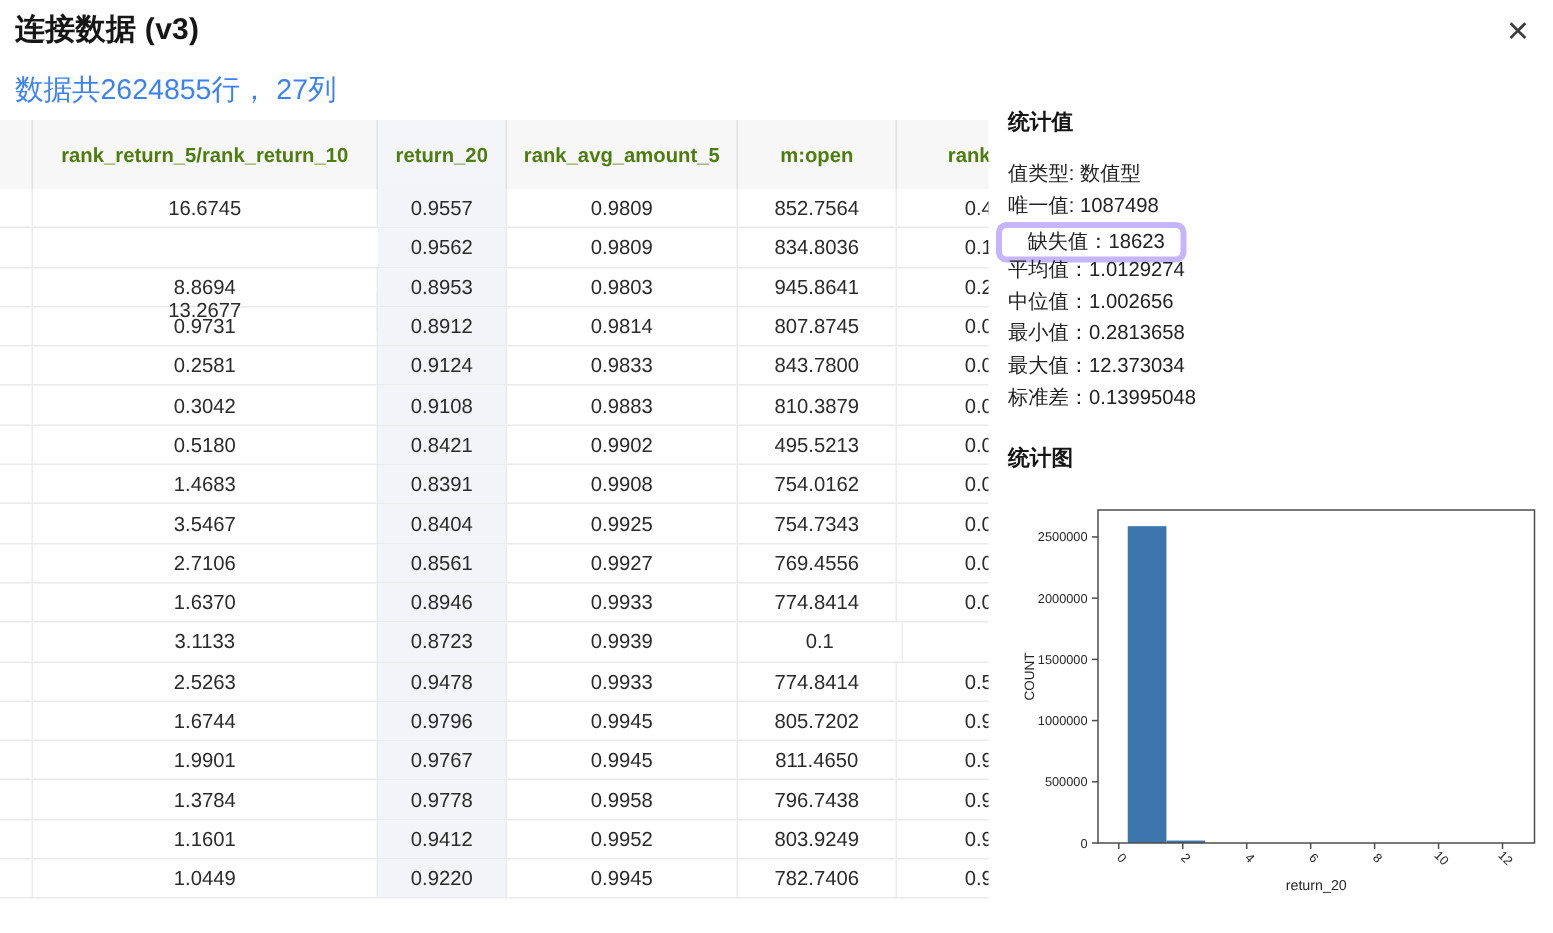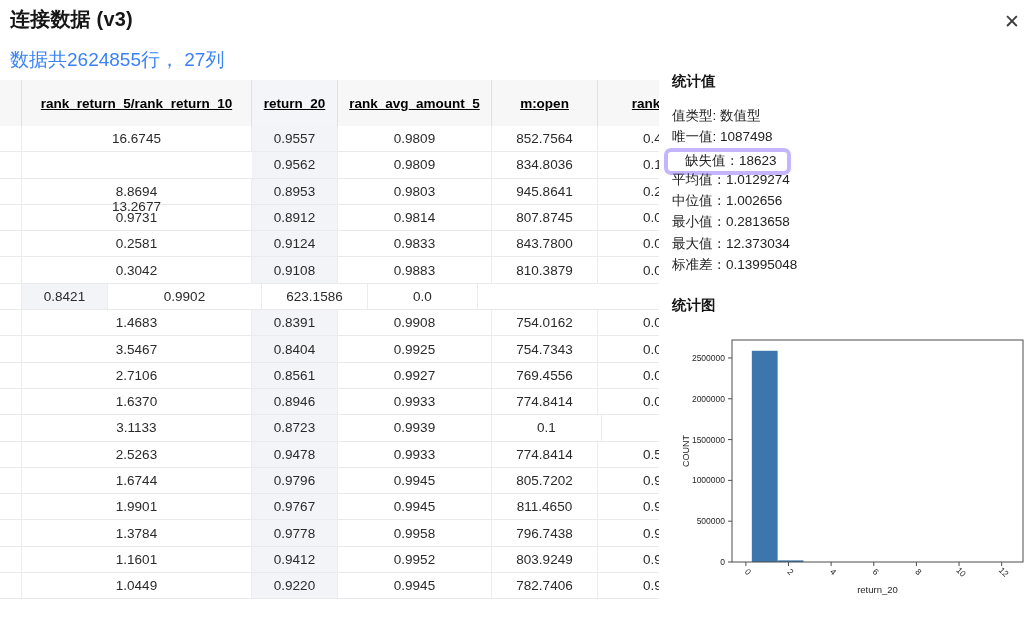--- a/index.html
+++ b/index.html
@@ -23,21 +23,21 @@
     display:flex;align-items:center;justify-content:center;
     font-size:19px;color:#3c3c3c;cursor:pointer;font-weight:400;
   }
   
   .tbl{
     position:absolute;left:0;top:80px;width:659px;height:542px;
     overflow:hidden;background:#fff;font-size:13.5px;color:#2a2a2a;
   }
   .tr{display:flex;width:708px;}
   .tr.head{
-    height:46px;background:#f7f7f8;font-weight:700;color:#000000;text-decoration:underline;
+    height:46px;background:#f7f7f8;font-weight:700;color:#4d7c0f;
   }
   .tr.body{height:25.3px;border-bottom:1px solid #eaeaec;}
   .td{
     flex:0 0 auto;box-sizing:border-box;
     display:flex;align-items:center;justify-content:center;
     border-right:1px solid #ececee;overflow:hidden;white-space:nowrap;
   }
   .tr.head .td{border-right:1px solid #e1e1e4;}
   .td.sel{background:#f2f4f8;}
   .tr.head .td.sel{background:#f4f5f9;}
@@ -200,28 +200,31 @@
         <span>810.3879</span>
       </div>
       <div class="td" style="width: 110px; height: 100%;">
         <span>0.0</span>
       </div>
     </div>
     <div class="tr body">
       <div class="td stub" style="width: 22px; height: 100%;">
         <span></span>
       </div>
+      <div class="td" style="width: 230px; height: 100%;">
+        <span>0.5180</span>
+      </div>
       <div class="td sel" style="width: 86px; height: 100%;">
         <span>0.8421</span>
       </div>
       <div class="td" style="width: 154px; height: 100%;">
         <span>0.9902</span>
       </div>
       <div class="td" style="width: 106px; height: 100%;">
-        <span>623.1586</span>
+        <span>495.5213</span>
       </div>
       <div class="td" style="width: 110px; height: 100%;">
         <span>0.0</span>
       </div>
     </div>
     <div class="tr body">
       <div class="td stub" style="width: 22px; height: 100%;">
         <span></span>
       </div>
       <div class="td" style="width: 230px; height: 100%;">

